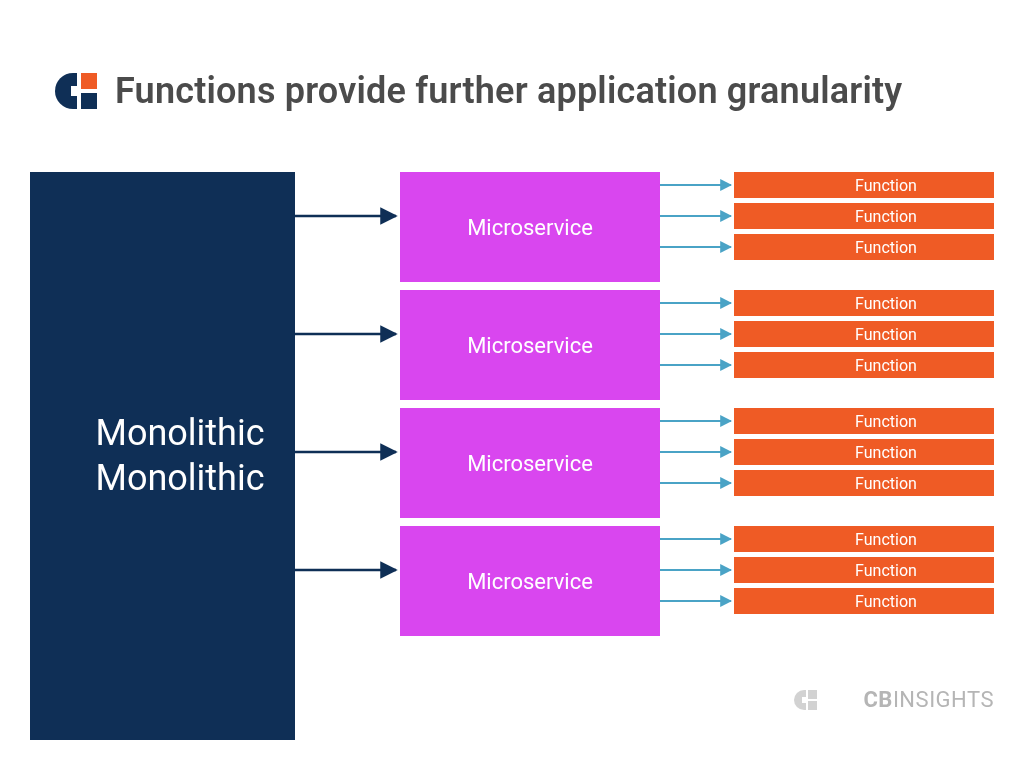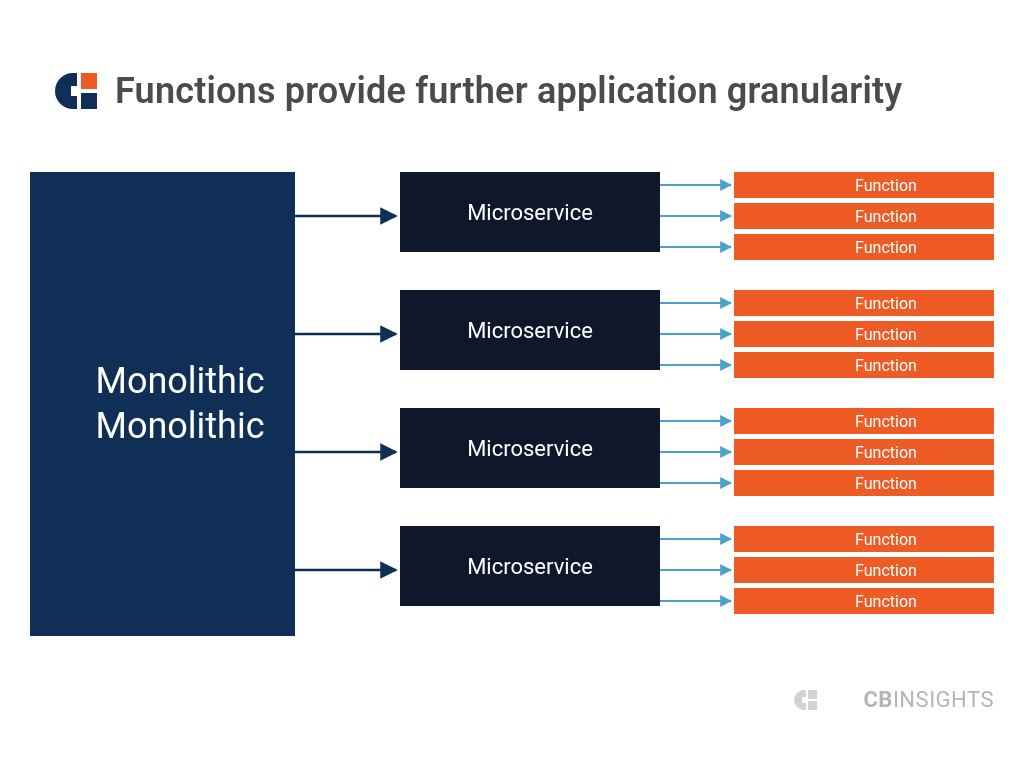--- a/index.html
+++ b/index.html
@@ -65,39 +65,39 @@
     left: 0; top: 0;
     width: 964px; height: 520px;
     pointer-events: none;
   }
 
   .monolith {
     position: absolute;
     left: 0;
     top: 0;
     width: 265px;
-    height: 464px;
+    height: 568px;
     background: #0f2f56;
     color: #fff;
     display: flex;
     flex-direction: column;
     align-items: center;
     justify-content: center;
     font-size: 36px;
     font-weight: 400;
     line-height: 1.25;
     text-align: center;
     padding-left: 35px;
   }
 
   .microservice {
     position: absolute;
     width: 260px;
-    height: 80px;
-    background: #0f172a;
+    height: 110px;
+    background: #d946ef;
     color: #fff;
     font-size: 22px;
     font-weight: 400;
     display: flex;
     align-items: center;
     justify-content: center;
   }
 
   .function {
     position: absolute;

